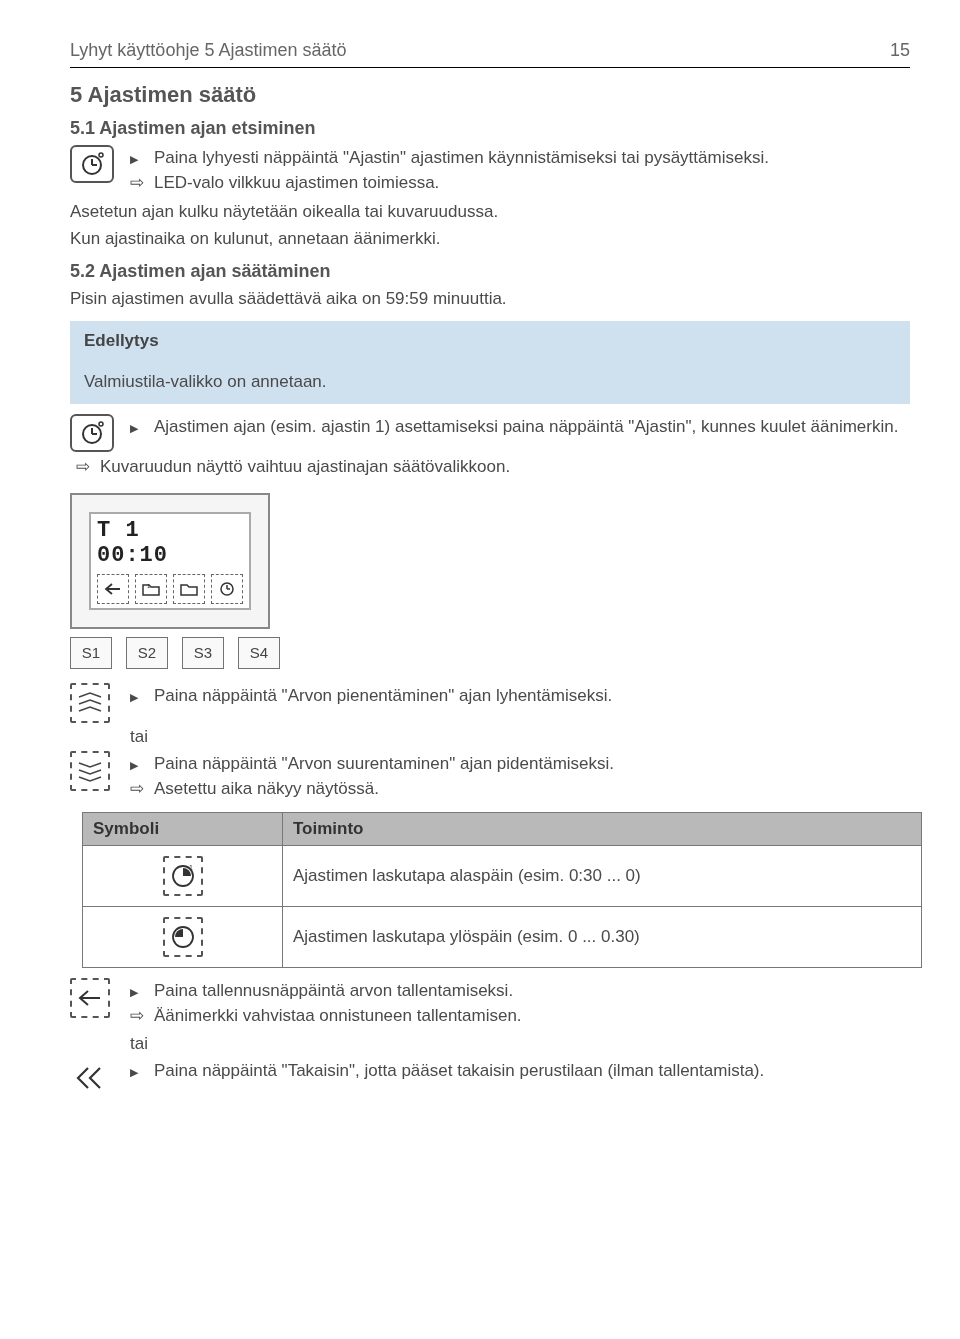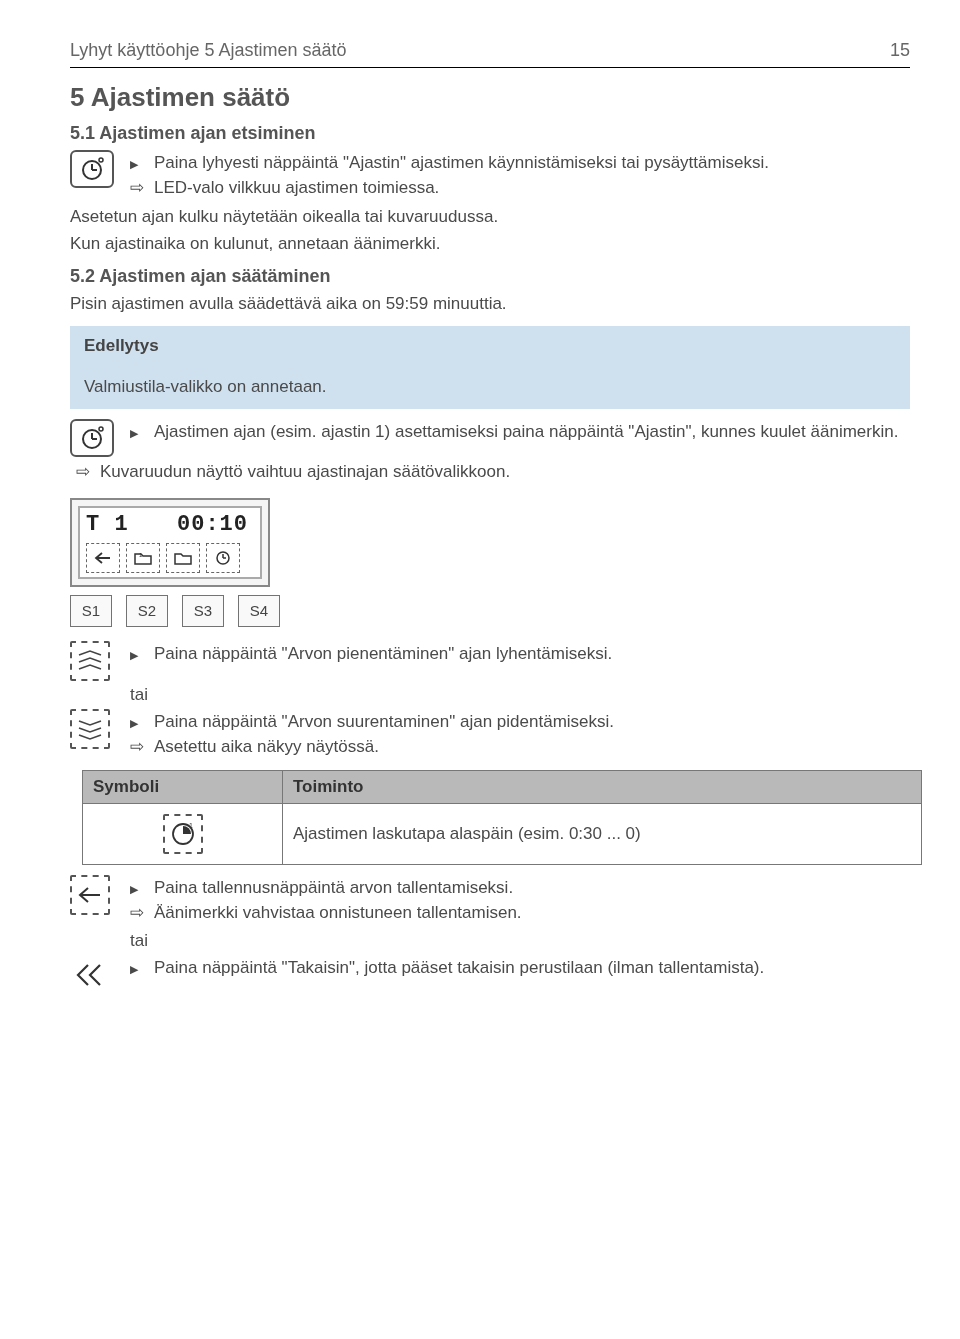--- a/index.html
+++ b/index.html
@@ -20,21 +20,21 @@
     margin-bottom: 6px;
     display: flex;
     justify-content: space-between;
   }
   hr.top {
     border: none;
     border-top: 1px solid #000;
     margin: 0 0 14px 0;
   }
   h2.sec-title {
-    font-size: 26px;
+    font-size: 22px;
     font-weight: bold;
     color: #555;
     margin: 10px 0 6px 0;
   }
   h3.sub-title {
     font-size: 18px;
     font-weight: bold;
     color: #555;
     margin: 10px 0 6px 0;
   }
@@ -105,21 +105,21 @@
   }
   .tri-arrow::before {
     content: "▶";
     font-size: 11px;
   }
   
   .lcd-outer {
     width: 200px;
     border: 2px solid #888;
     background: #f5f5f5;
-    padding: 6px;
+    padding: 17px;
     margin: 14px 0 8px 0;
   }
   .lcd-inner {
     border: 2px solid #aaa;
     background: #fff;
     padding: 4px 6px;
   }
   .lcd-top {
     font-family: "Courier New", monospace;
     font-size: 22px;
@@ -351,20 +351,31 @@
         <span class="icon-box square" style="border-style:dashed;">
           <svg width="28" height="28" viewBox="0 0 28 28">
             <circle cx="14" cy="14" r="10" fill="none" stroke="#333" stroke-width="1.8"></circle>
             <path d="M14 14 L14 6 A8 8 0 0 1 22 14 Z" fill="#333"></path>
             <text x="20" y="8" font-size="7" fill="#333">1</text>
           </svg>
         </span>
       </td>
       <td>Ajastimen laskutapa alaspäin (esim. 0:30 ... 0)</td>
     </tr>
+    <tr>
+      <td class="iconcell">
+        <span class="icon-box square" style="border-style:dashed;">
+          <svg width="28" height="28" viewBox="0 0 28 28">
+            <circle cx="14" cy="14" r="10" fill="none" stroke="#333" stroke-width="1.8"></circle>
+            <path d="M14 14 L14 6 A8 8 0 0 0 6 14 Z" fill="#333"></path>
+          </svg>
+        </span>
+      </td>
+      <td>Ajastimen laskutapa ylöspäin (esim. 0 ... 0.30)</td>
+    </tr>
   </tbody>
     </table>
 
   <div class="row">
     <div class="icon-col">
       <span class="icon-box square" style="border-style:dashed;">
         <svg width="28" height="22" viewBox="0 0 28 22">
           <path d="M12 4 L4 11 L12 18 M4 11 H24" stroke="#333" stroke-width="2" fill="none"></path>
         </svg>
       </span>

